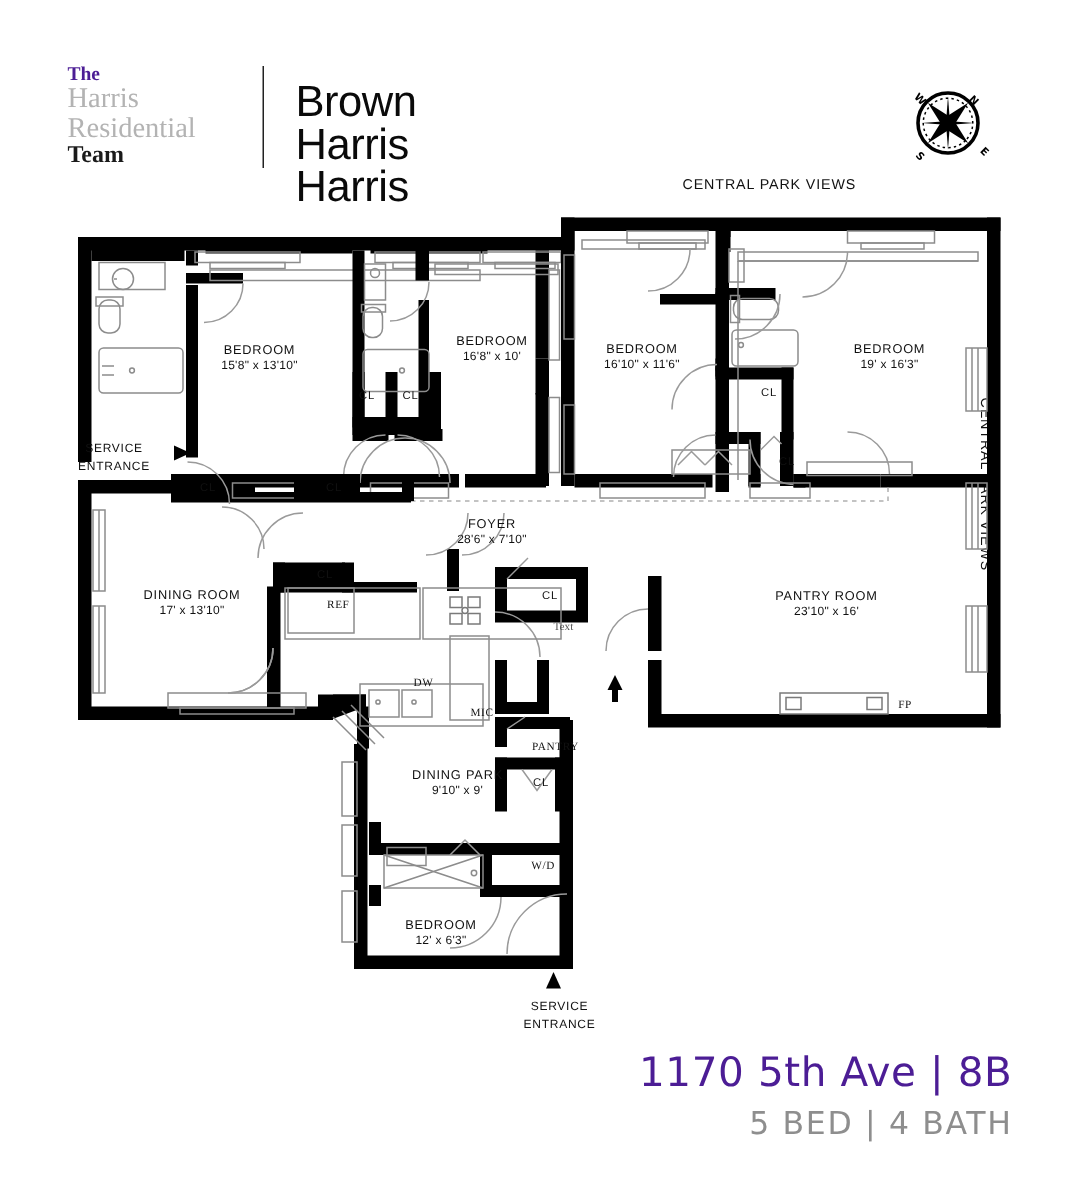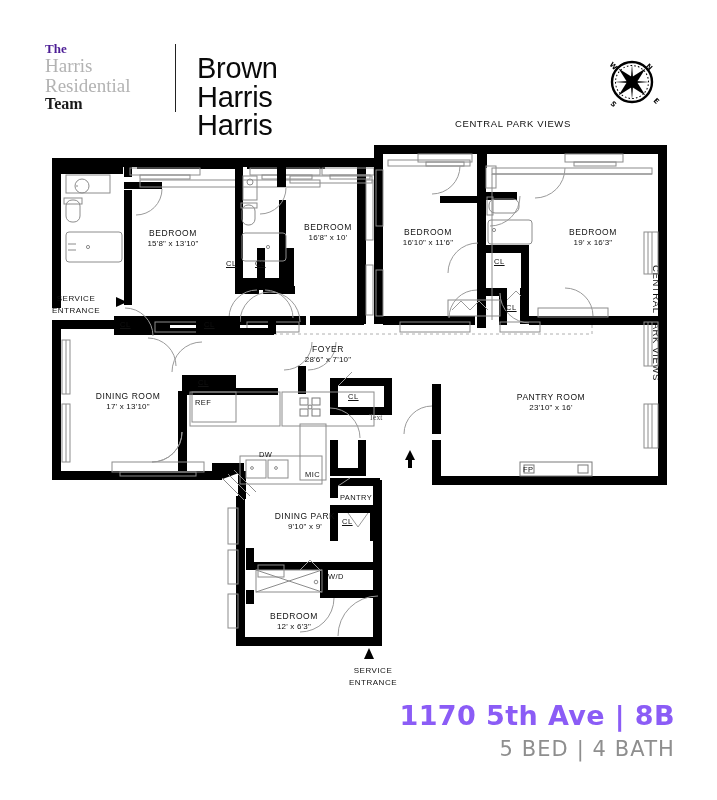--- a/index.html
+++ b/index.html
@@ -40,30 +40,30 @@
   #svc-left-arrow{left:116px;top:297px;}
   #svc-bot{left:330px;top:665px;width:86px;}
   #svc-bot-arrow{left:364px;top:648px;}
   .arrow-r{width:0;height:0;border-top:5px solid transparent;border-bottom:5px solid transparent;border-left:11px solid #000;}
   .arrow-u{width:0;height:0;border-left:5px solid transparent;border-right:5px solid transparent;border-bottom:11px solid #000;}
 
   
   .rl{text-align:center;line-height:1.3;white-space:nowrap;}
   .rl .nm{font-size:8.5px;letter-spacing:0.55px;font-weight:400;display:block;}
   .rl .dm{font-size:8px;letter-spacing:0.2px;display:block;}
-  .cl{font-size:7.5px;letter-spacing:0.5px;text-align:left;white-space:nowrap;text-decoration:underline;}
-  .tag{font-size:7.5px;letter-spacing:0.4px;text-align:left;white-space:nowrap;}
+  .cl{font-size:7.5px;letter-spacing:0.5px;text-align:right;white-space:nowrap;}
+  .tag{font-size:7.5px;letter-spacing:0.4px;text-align:right;white-space:nowrap;font-family:Liberation Serif, serif;}
   .ghost{font-size:7.5px;color:#555;font-family:Liberation Serif, serif;}
 
   
   #plan{left:0;top:0;width:717px;height:800px;pointer-events:none;}
 
   
-  #title1{right:42px;top:700px;font-size:27px;font-weight:700;letter-spacing:0.4px;
-          color:#8b5cf6;text-align:right;font-family:"DejaVu Sans",sans-serif;}
+  #title1{right:42px;top:700px;font-size:27px;font-weight:400;letter-spacing:0.4px;
+          color:#4c1d95;text-align:right;font-family:"DejaVu Sans",sans-serif;}
   #title2{right:42px;top:737px;font-size:21px;letter-spacing:1.1px;color:#8e8e8e;
           text-align:right;font-family:"DejaVu Sans",sans-serif;}
 </style>
 </head>
 <body>
 
 <div class="abs" id="logo">
   <div class="logo-left">
     <span class="lw lw-the">The</span>
     <span class="lw lw-harris">Harris</span>
@@ -509,18 +509,18 @@
 <div class="abs cl" style="left:204px;top:320px;width:24px;">CL</div>
 <div class="abs cl" style="left:198px;top:378px;width:24px;">CL</div>
 <div class="abs cl" style="left:348px;top:392px;width:24px;">CL</div>
 <div class="abs cl" style="left:342px;top:517px;width:24px;">CL</div>
 
 <div class="abs tag" style="left:195px;top:398px;width:38px;">REF</div>
 <div class="abs tag" style="left:259px;top:450px;width:30px;">DW</div>
 <div class="abs tag" style="left:305px;top:470px;width:24px;">MIC</div>
 <div class="abs tag" style="left:328px;top:572px;width:42px;">W/D</div>
 <div class="abs tag" style="left:340px;top:493px;width:46px;">PANTRY</div>
-<div class="abs tag" style="left:523px;top:465px;width:68px;">FP</div>
+<div class="abs tag" style="left:540px;top:465px;width:68px;">FP</div>
 
 <div class="abs ghost" style="left:369px;top:413px;">Text</div>
 
 <div class="abs" id="title1">1170 5th Ave | 8B</div>
 <div class="abs" id="title2">5 BED | 4 BATH</div>
 
 </body></html>

